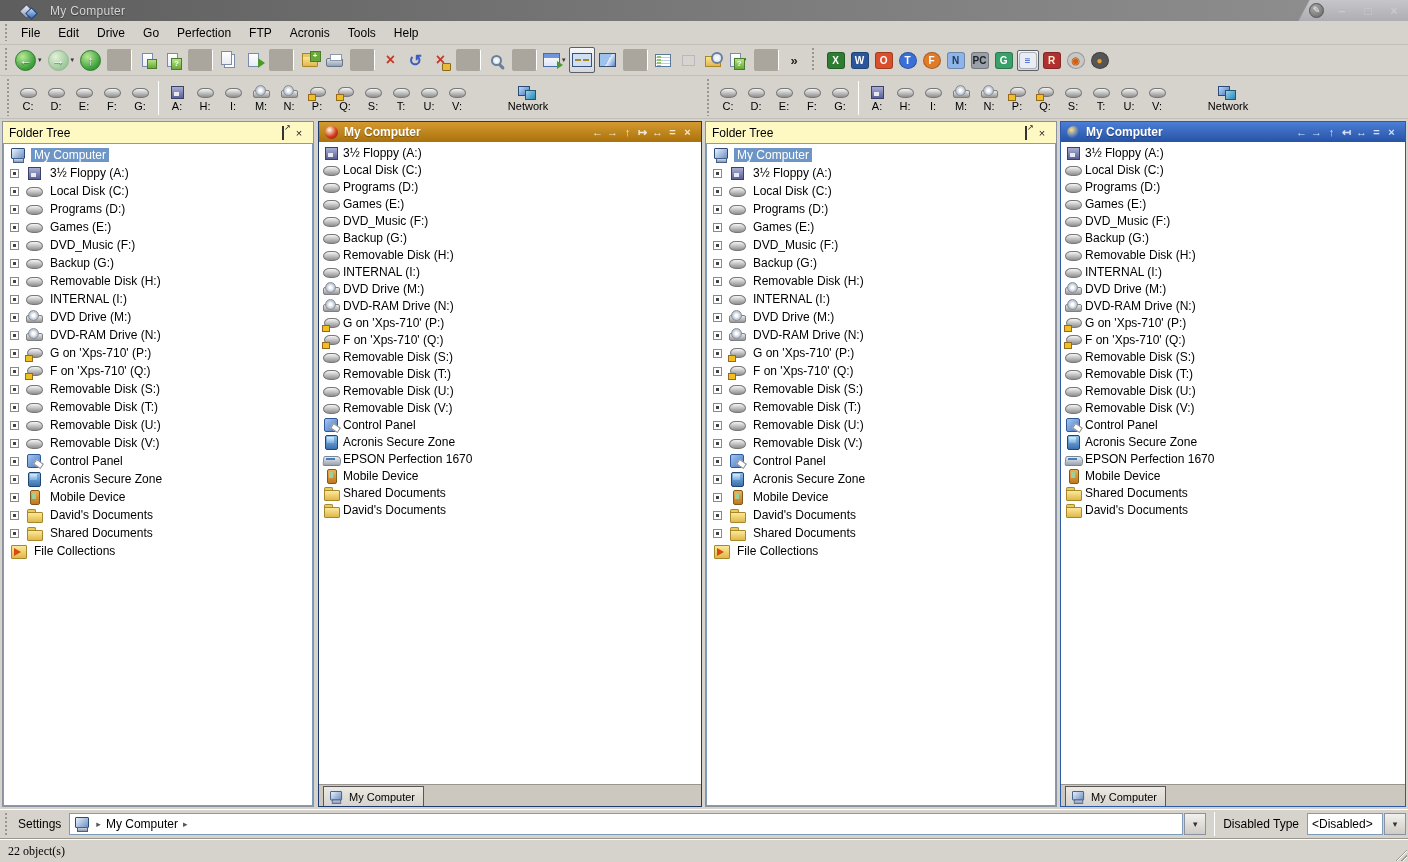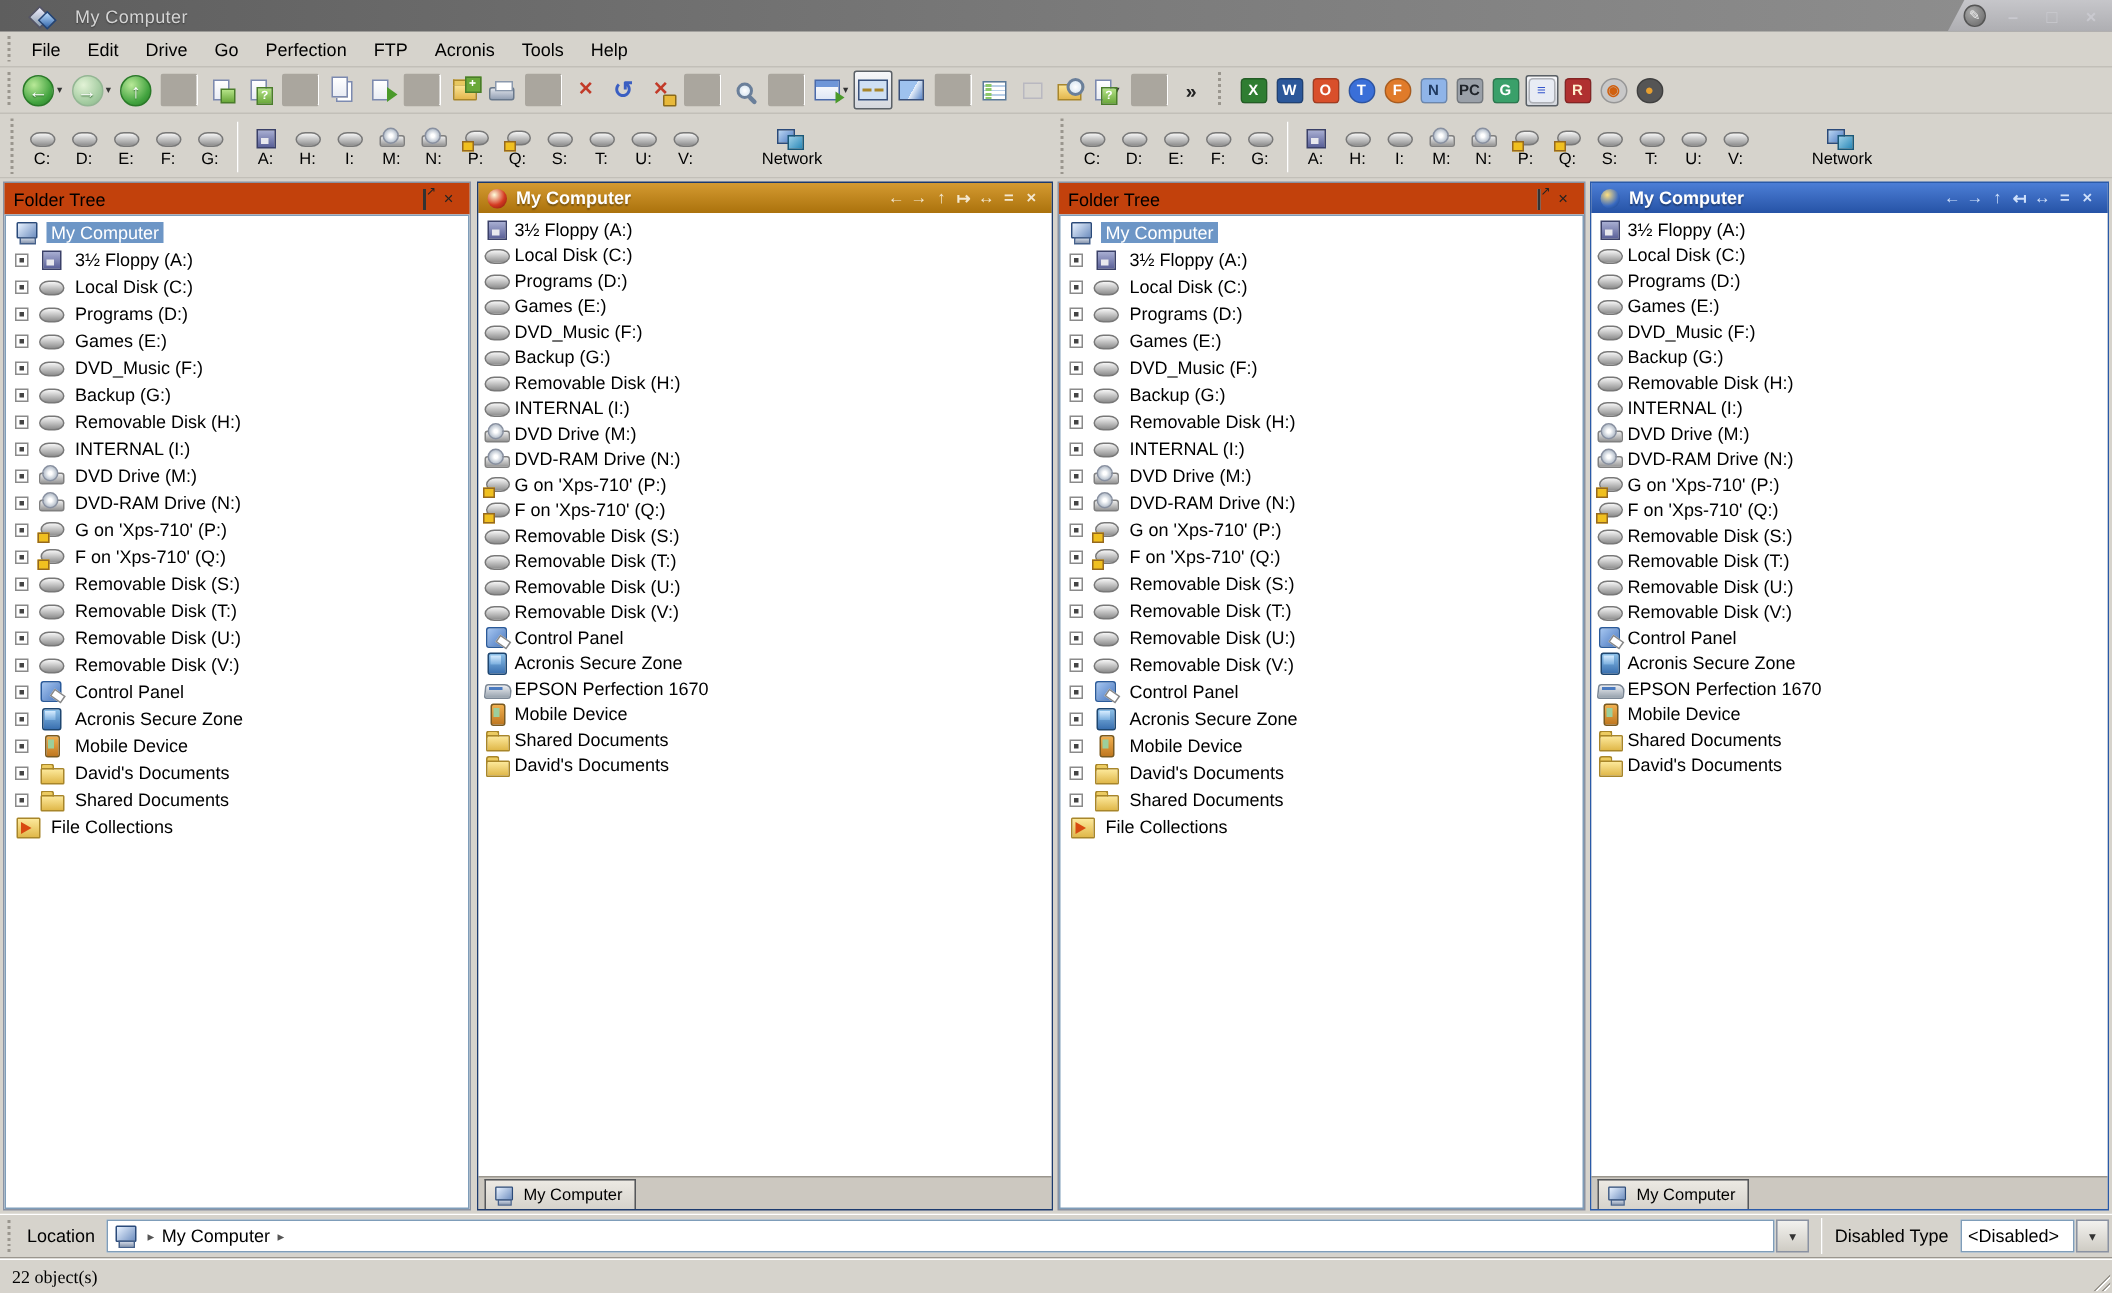--- a/index.html
+++ b/index.html
@@ -157,21 +157,21 @@
   .dbtn .ti-network { width:20px; }
 
   
   .workspace { position:relative; height:690px; background:#d6d3cc; }
   .panel { position:absolute; top:2px; height:686px; display:flex; flex-direction:column; }
   .panel.tree1 { left:2px;   width:312px; border:1px solid #8a92a2; }
   .panel.pane1 { left:318px; width:384px; border:1px solid #1c3a6e; }
   .panel.tree2 { left:705px; width:352px; border:1px solid #8a92a2; }
   .panel.pane2 { left:1060px; width:346px; border:1px solid #2a5aa8; }
 
-  .tree-head { height:21px; background:#c2410c; display:flex; align-items:center; padding:0 6px; }
+  .tree-head { height:21px; background:#fef9c3; display:flex; align-items:center; padding:0 6px; }
   .tree-head .t { flex:1; }
   .tree-head .hico { color:#222; font-size:11px; width:16px; text-align:center; }
   .float-ico { width:11px; height:9px; border:1px solid #333; position:relative; background:#eee; }
   .float-ico::after { content:"↗"; position:absolute; left:1px; top:-4px; font-size:8px; }
   .tree-body { flex:1; background:#fff; border:1px solid #7f9db9; overflow:hidden; padding-top:2px; }
 
   .trow { display:flex; align-items:center; height:18px; padding-left:6px; }
   .trow .exp { width:9px; height:9px; border:1px solid #8a8a8a; background:#fff; position:relative; flex:none; margin-right:7px; }
   .trow .exp::after { content:""; position:absolute; left:2px; top:2px; width:3px; height:3px; background:#444; }
   .trow .lbl { padding:0 3px; margin-left:4px; white-space:nowrap; }
@@ -1041,21 +1041,21 @@
       <div class="tab">
         <span class="ti ti-computer"></span>
         <span>My Computer</span>
       </div>
     </div>
   </div>
 </div>
 
 <div class="locbar">
   <div class="grip"></div>
-  <span class="loc-label">Location</span>
+  <span class="loc-label">Settings</span>
   <div class="crumb-field">
     <span class="ti ti-computer"></span>
     <span class="crumb-sep">▸</span>
     <span>My Computer</span>
     <span class="crumb-sep">▸</span>
   </div>
   <div class="combo-arrow">▾</div>
   <div class="loc-sep"></div>
   <span class="ct-label">Disabled Type</span>
   <div class="ct-field">

